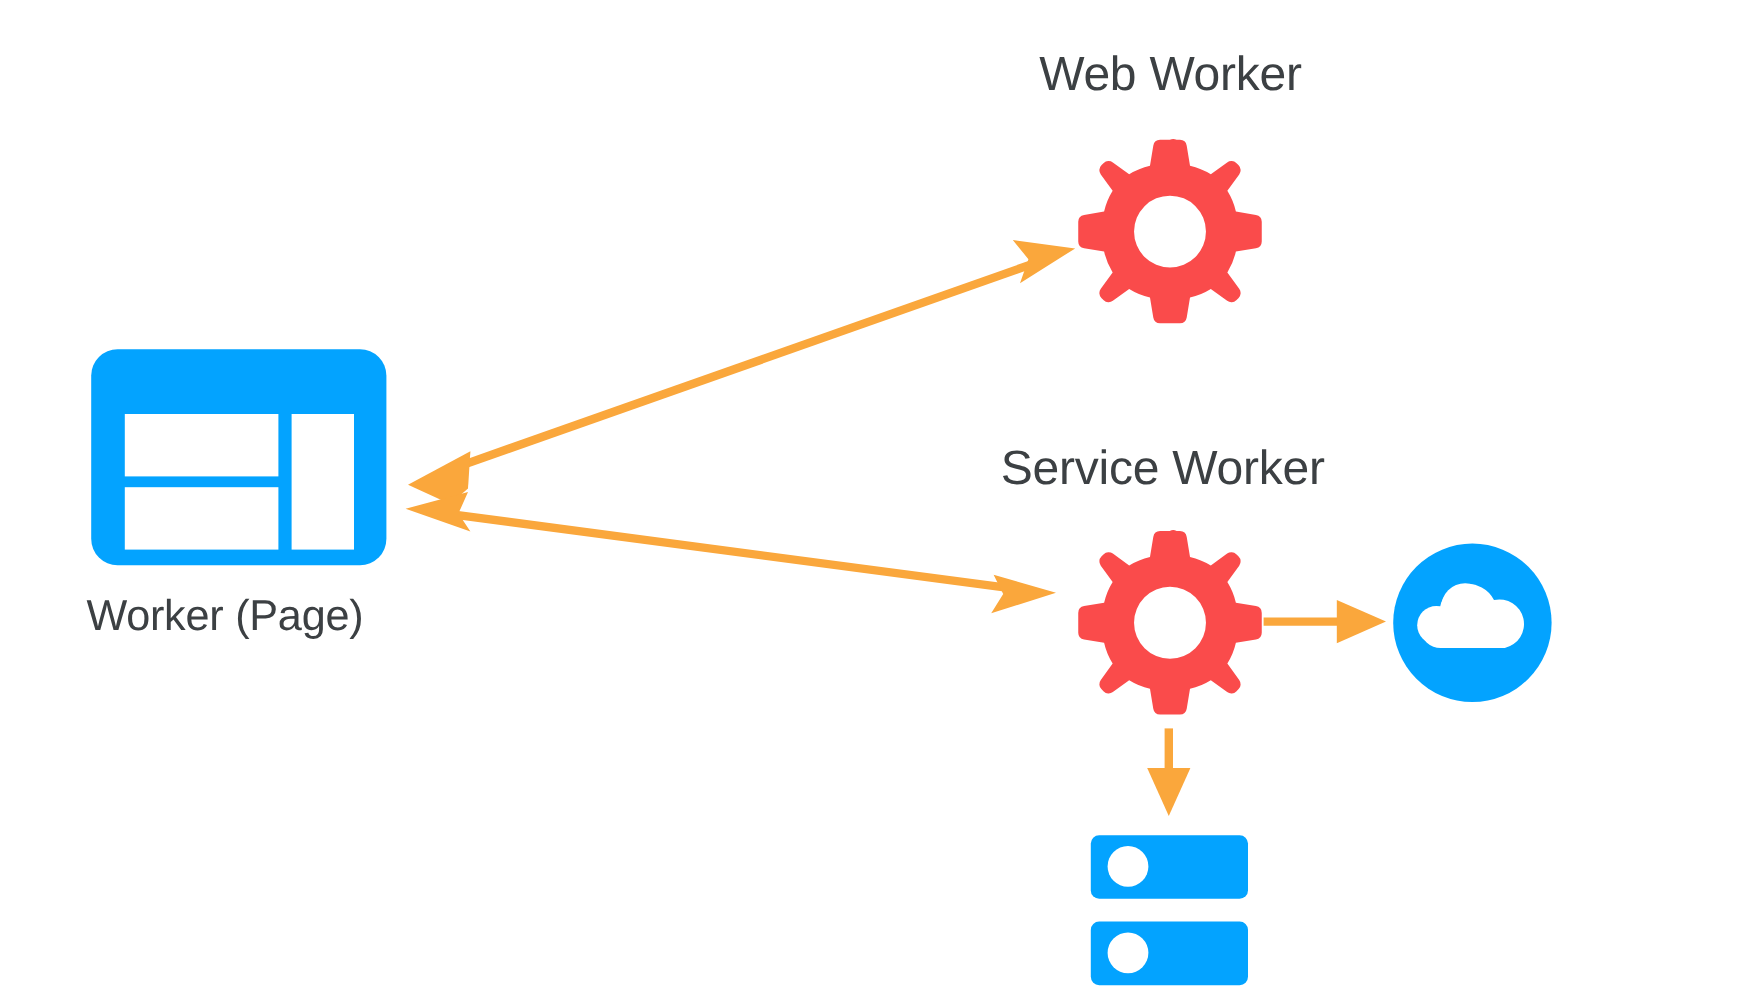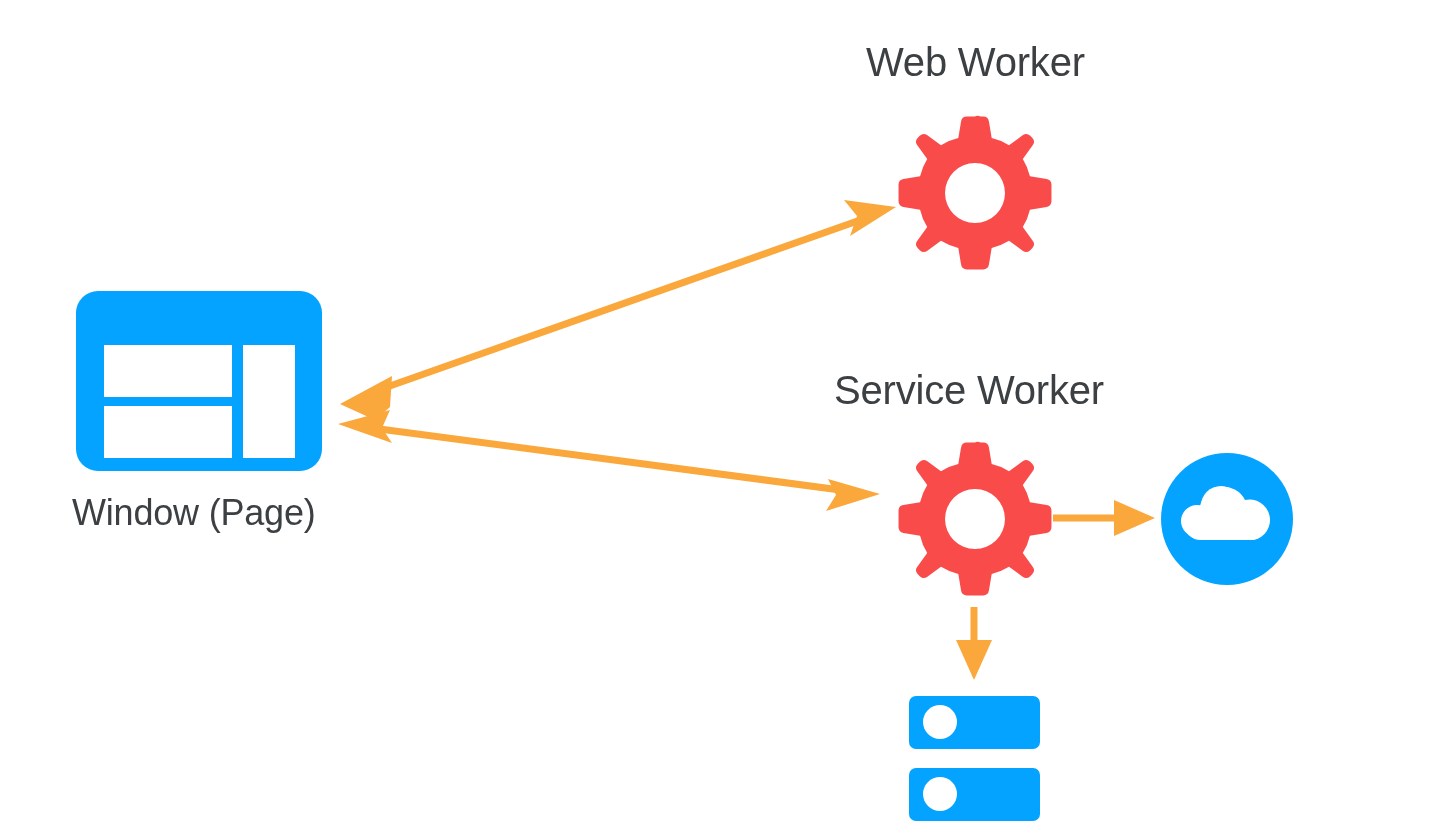--- a/index.html
+++ b/index.html
@@ -230,15 +230,15 @@
       <circle cx="940" cy="722" r="17" fill="#ffffff"></circle>
       <rect x="909" y="768" width="131" height="53" rx="7" ry="7" fill="#03A3FF"></rect>
       <circle cx="940" cy="794" r="17" fill="#ffffff"></circle>
     </g>
   </svg>
 
   <div class="node-label" id="label-web-worker">Web Worker</div>
 
   <div class="node-label" id="label-service-worker">Service Worker</div>
 
-  <div class="node-label" id="label-window-page">Window (Page)</div>
+  <div class="node-label" id="label-window-page">Worker (Page)</div>
 
 </div>
 
 </body></html>

